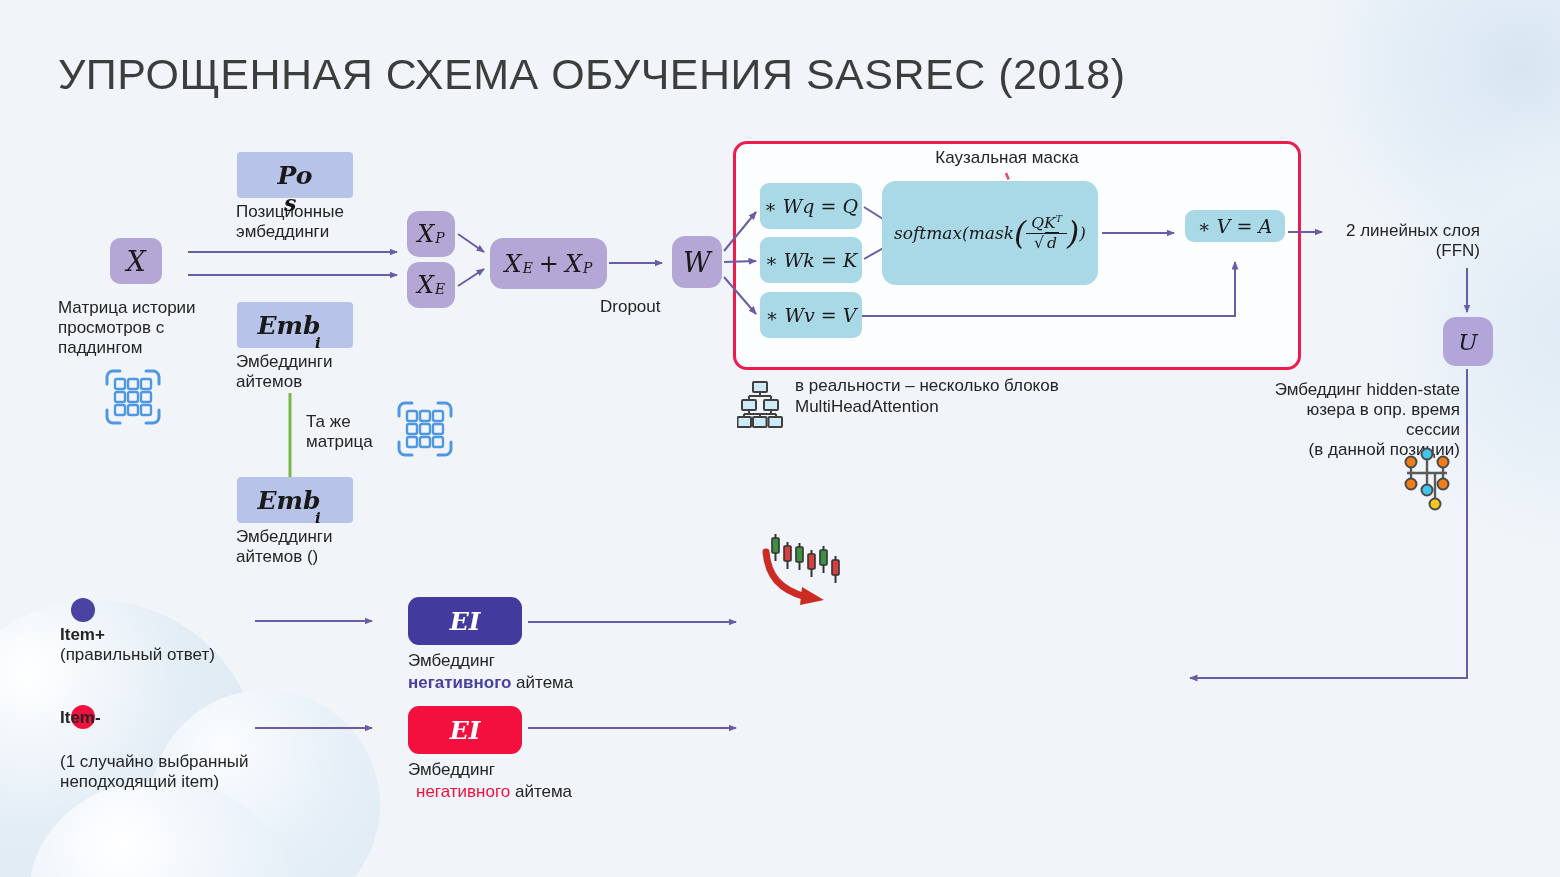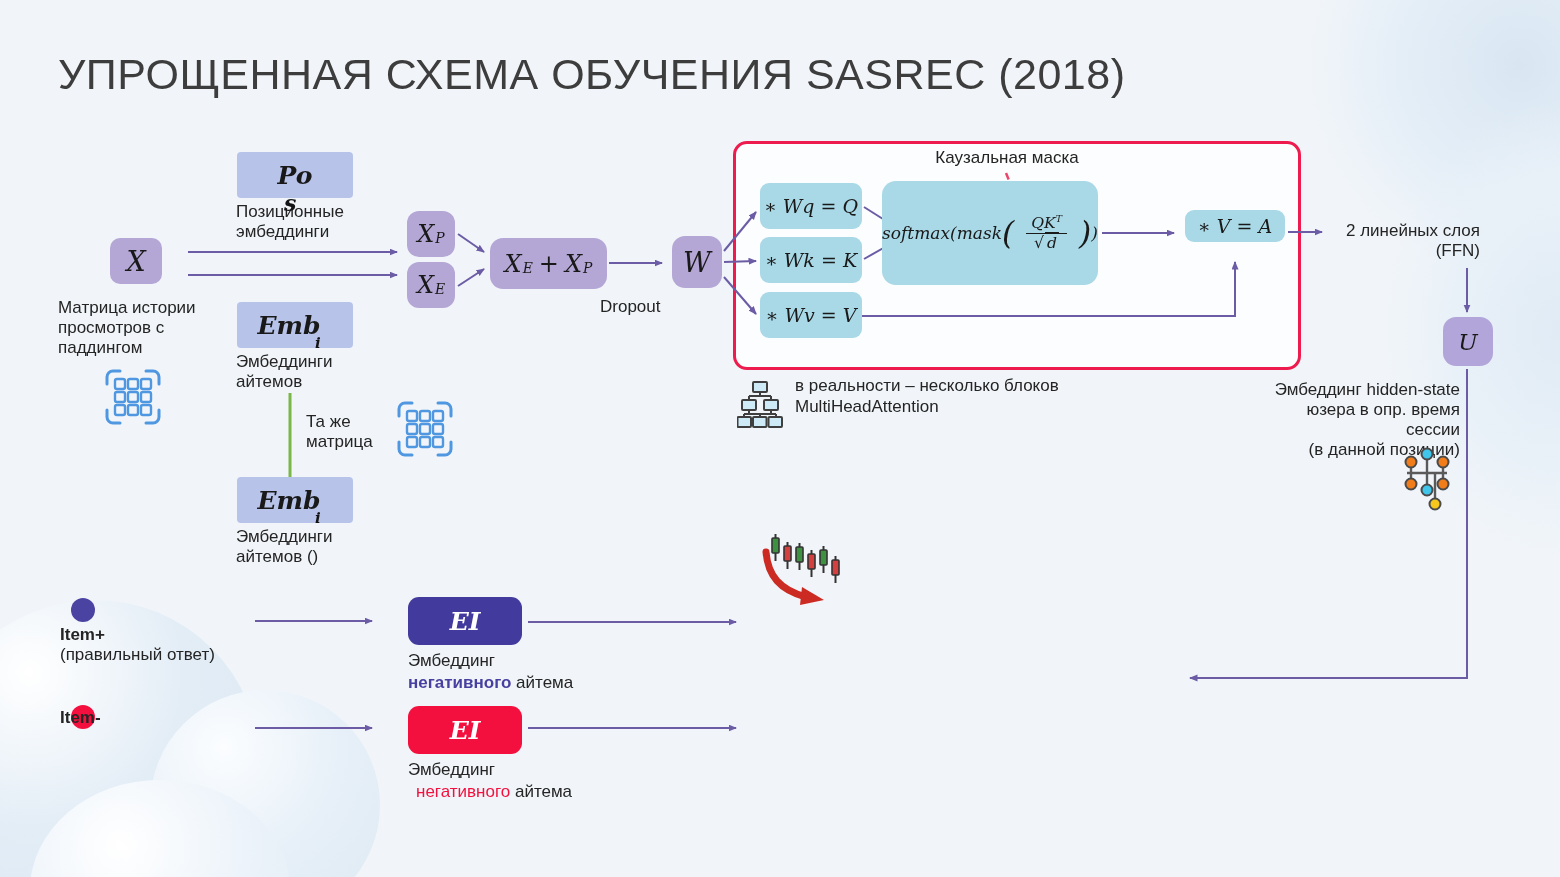--- a/index.html
+++ b/index.html
@@ -32,21 +32,21 @@
          font-family:"DejaVu Serif",serif;color:#141414;z-index:5;}
   .hangsub{position:absolute;left:78px;top:32px;font-size:15px;font-style:italic;font-weight:bold;
          font-family:"DejaVu Serif",serif;color:#141414;z-index:5;}
   
   .cap{position:absolute;font-size:17px;line-height:20px;color:#242424;}
   .right{text-align:right;}
   
   .attn{position:absolute;left:733px;top:141px;width:562px;height:223px;background:#fcfdfe;
         border:3.5px solid #ee1c4e;border-radius:14px;z-index:1;}
   .fx{display:flex;align-items:center;font-size:17px;}
-  .frac{display:inline-flex;flex-direction:column;align-items:center;margin:0 12px;font-size:0.92em;}
+  .frac{display:inline-flex;flex-direction:column;align-items:center;margin:0 0;font-size:0.92em;}
   .frac .num{border-bottom:1.5px solid #1b1b1b;padding:0 5px 1px;line-height:1.05;}
   .frac .den{padding-top:1px;line-height:1.05;}
   .ovl{border-top:1.5px solid #1b1b1b;padding:0 2px;margin-left:1px;}
   .fx sup{font-size:0.6em;}
   .bigp{font-size:185%;font-weight:400;}
   
   .ei{color:#ffffff;font-weight:bold;font-size:25px;border-radius:11px;}
   .indigo{background:#423a9c;}
   .crimson{background:#f3103f;}
   .lossbox{position:absolute;left:760px;top:617px;width:419px;height:120px;background:#6689cc;
@@ -317,19 +317,23 @@
   <div class="dot" style="left:71px;top:598px;background:#4b43a1;"></div>
   <div class="cap itemname" style="left:60px;top:625px;">Item+</div>
   <div class="cap" style="left:60px;top:645px;">(правильный ответ)</div>
 
   <div class="bx ei indigo node" style="left:408px;top:597px;width:114px;height:48px;">EI</div>
   <div class="cap" style="left:408px;top:651px;">Эмбеддинг</div>
   <div class="cap" style="left:408px;top:673px;"><span class="w-pos">негативного</span><span> айтема</span></div>
 
   <div class="dot" style="left:71px;top:705px;background:#f3103f;"></div>
   <div class="cap itemname" style="left:60px;top:708px;">Item-</div>
+  <div class="cap" style="left:60px;top:752px;">
+    <div>(1 случайно выбранный</div>
+    <div>неподходящий item)</div>
+  </div>
 
   <div class="bx ei crimson node" style="left:408px;top:706px;width:114px;height:48px;">EI</div>
   <div class="cap" style="left:408px;top:760px;">Эмбеддинг</div>
   <div class="cap" style="left:408px;top:782px;"><span class="w-neg">негативного</span><span> айтема</span></div>
 
 
 </div>
 
 </body></html>

